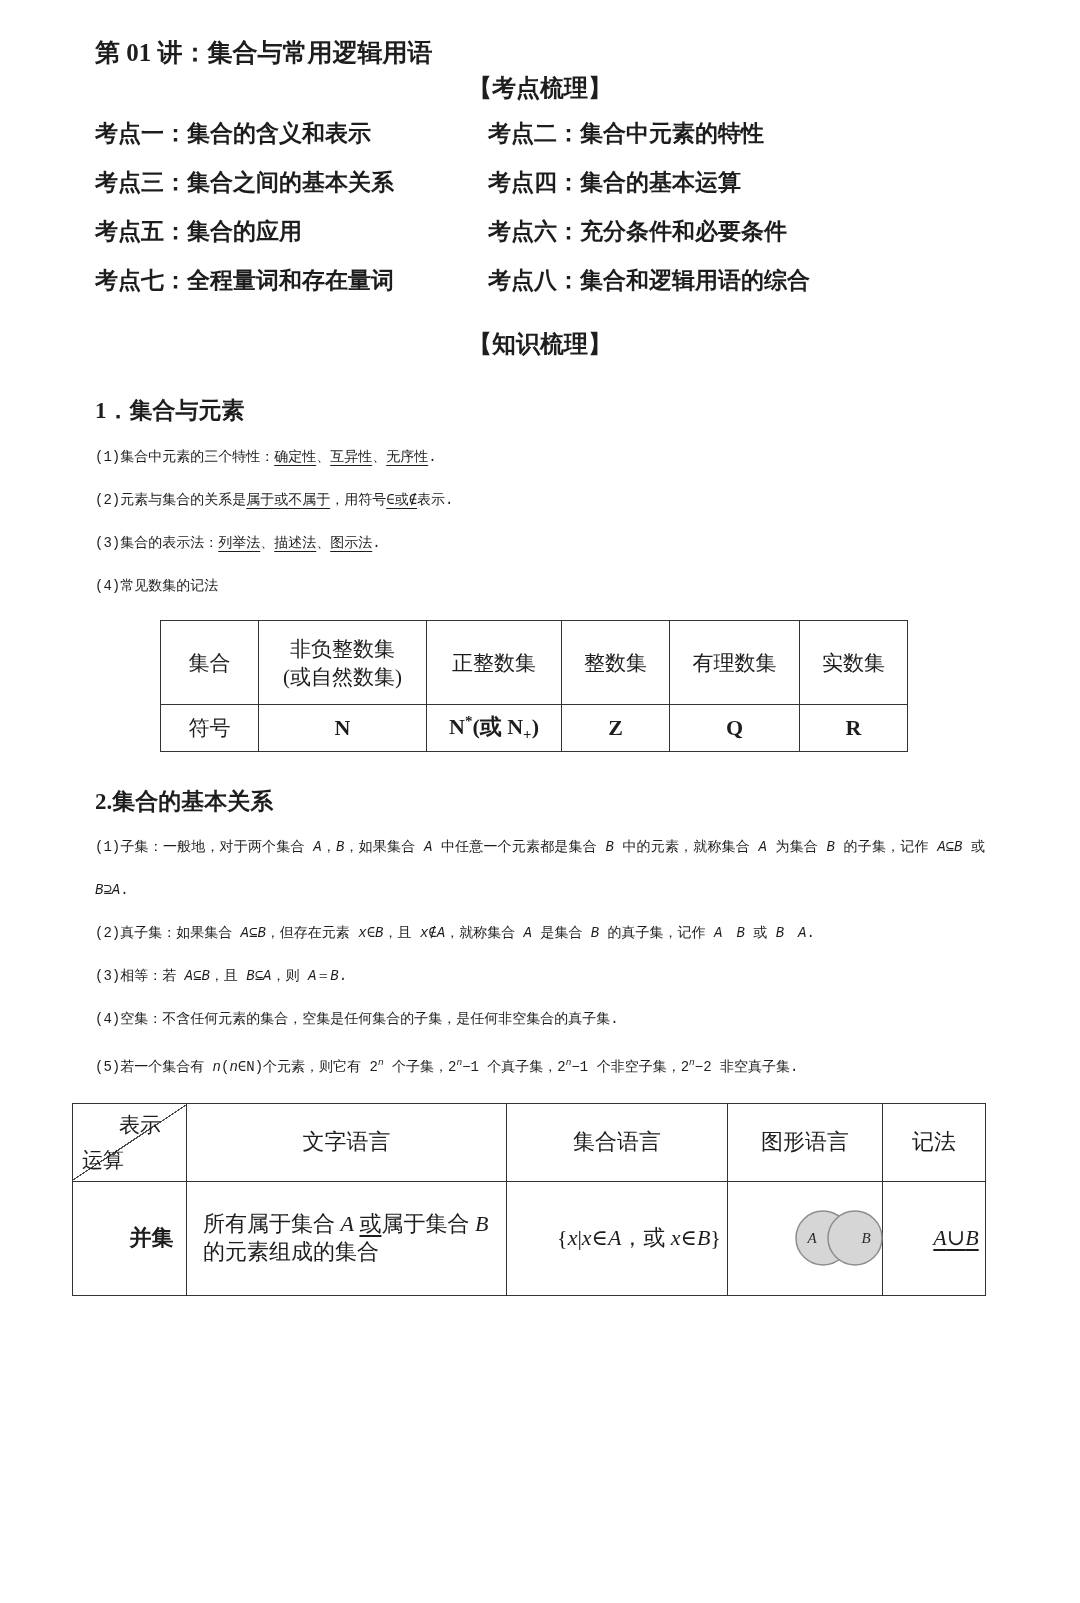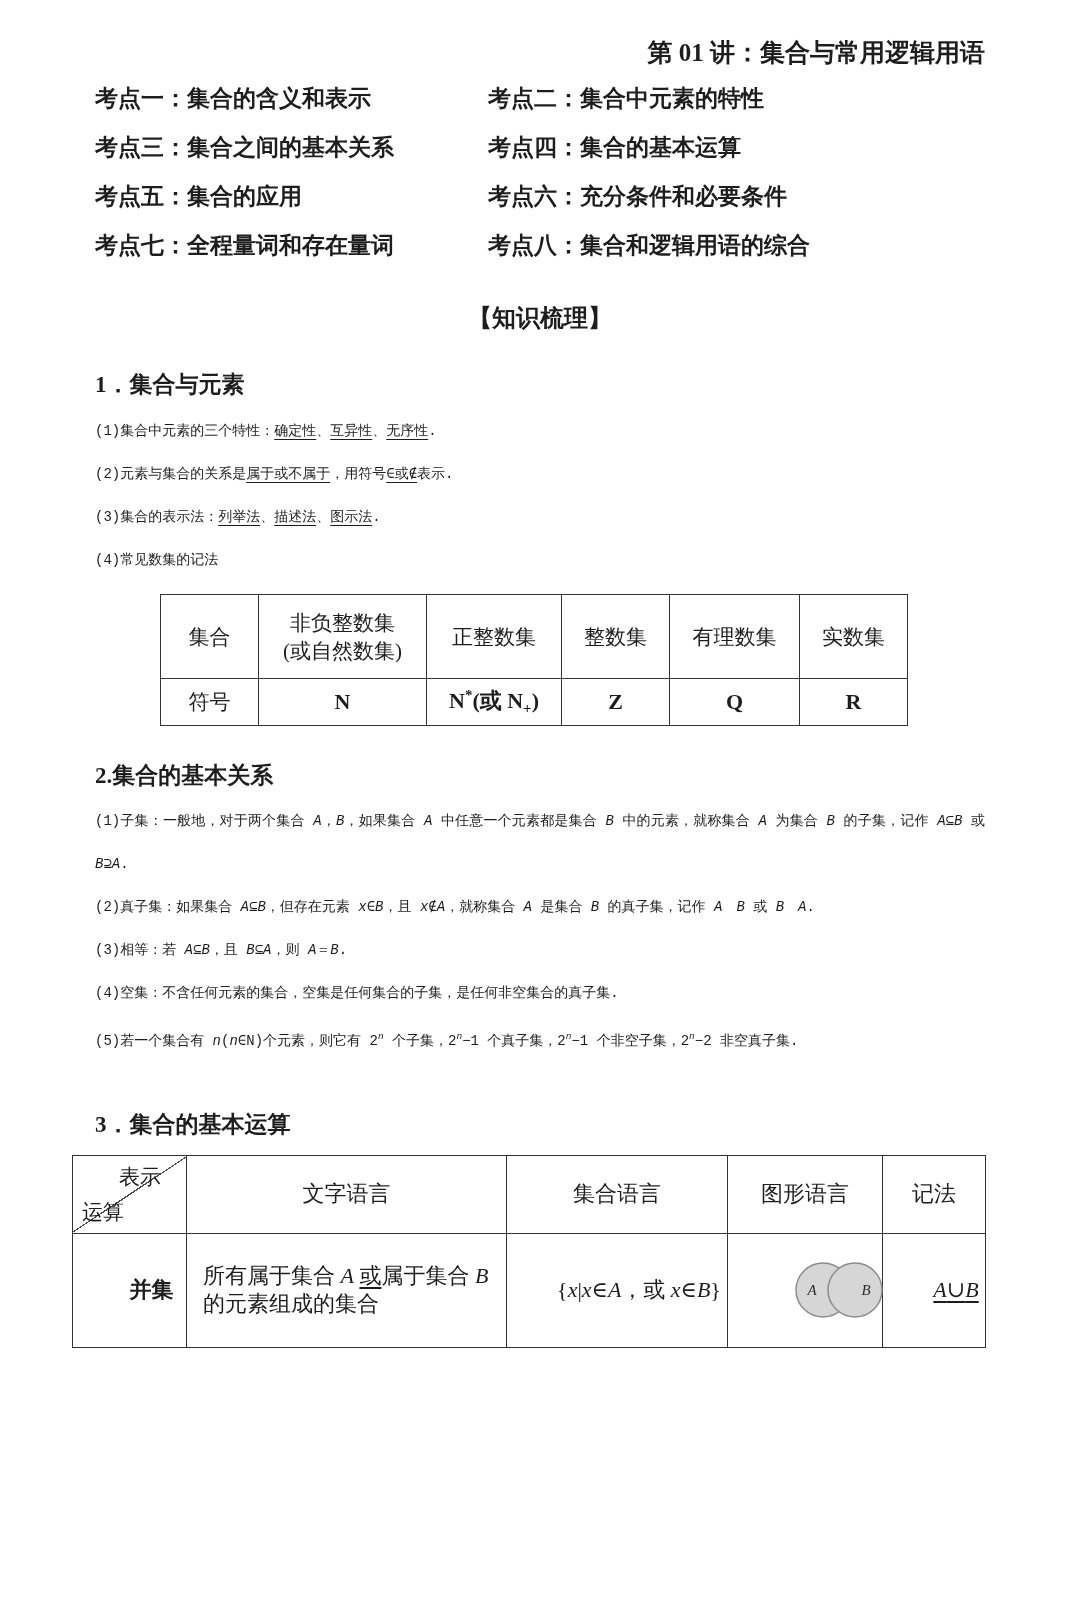--- a/index.html
+++ b/index.html
@@ -3,25 +3,25 @@
 <meta charset="utf-8">
 <style>
   * { margin:0; padding:0; box-sizing:border-box; }
   html,body { background:#ffffff; }
   body {
     width:1080px; height:1603px; overflow:hidden;
     font-family:"Liberation Serif","DejaVu Serif",serif;
     color:#1d1d1d;
   }
   .page { padding:36px 95px 0 95px; }
-  .title { text-align:right; font-size:25px; font-weight:bold; line-height:34px; }
+  .title { text-align:left; font-size:25px; font-weight:bold; line-height:34px; }
   .bracket { text-align:center; font-size:24px; font-weight:bold; line-height:33px; margin-top:2px; }
   .kaodian-grid { display:grid; grid-template-columns:393px 1fr; row-gap:17px; margin-top:13px; }
   .kd { font-size:23px; font-weight:bold; line-height:32px; white-space:nowrap; }
-  .zhishi { margin-top:40px; }
+  .zhishi { margin-top:31px; }
   .sec-heading { font-size:23px; font-weight:bold; line-height:32px; margin-top:34px; }
   .paras { margin-top:9px; }
   .para { font-size:14px; line-height:43px; text-align:justify;font-family:Liberation Mono, monospace; }
   .it { font-style:italic; }
   .ul { text-decoration:underline; text-underline-offset:4px; }
   sup { font-size:0.68em; }
   sub { font-size:0.68em; }
 
   
   .t1 { border-collapse:collapse; table-layout:fixed; width:747px; margin:12px 0 0 65px; }
@@ -50,20 +50,21 @@
   .venn { display:block; margin:0 auto; }
   .vc { fill:#d6d6d6; stroke:#8d8d8d; stroke-width:1.5; }
   .vt { font-size:15px; font-style:italic; fill:#2a2a2a; font-family:"Liberation Serif","DejaVu Serif",serif; text-anchor:middle; }
 </style>
 </head>
 <body>
 
 <div class="page">
 
   <div class="title">第 01 讲：集合与常用逻辑用语</div>
+  <div class="bracket">【考点梳理】</div>
 
   <div class="kaodian-grid">
     <div class="kd">考点一：集合的含义和表示</div>
     <div class="kd">考点二：集合中元素的特性</div>
     <div class="kd">考点三：集合之间的基本关系</div>
     <div class="kd">考点四：集合的基本运算</div>
     <div class="kd">考点五：集合的应用</div>
     <div class="kd">考点六：充分条件和必要条件</div>
     <div class="kd">考点七：全程量词和存在量词</div>
     <div class="kd">考点八：集合和逻辑用语的综合</div>
@@ -111,21 +112,20 @@
 
   <div class="sec-heading">2.集合的基本关系</div>
   <div class="paras sec2-block">
     <p class="para"><span>(1)子集：一般地，对于两个集合 </span><span class="it">A</span><span>，</span><span class="it">B</span><span>，如果集合 </span><span class="it">A</span><span> 中任意一个元素都是集合 </span><span class="it">B</span><span> 中的元素，就称集合 </span><span class="it">A</span><span> 为集合 </span><span class="it">B</span><span> 的子集，记作 </span><span class="it">A</span><span>⊆</span><span class="it">B</span><span> 或 </span><span class="it">B</span><span>⊇</span><span class="it">A</span><span>.</span></p>
     <p class="para"><span>(2)真子集：如果集合 </span><span class="it">A</span><span>⊆</span><span class="it">B</span><span>，但存在元素 </span><span class="it">x</span><span>∈</span><span class="it">B</span><span>，且 </span><span class="it">x</span><span>∉</span><span class="it">A</span><span>，就称集合 </span><span class="it">A</span><span> 是集合 </span><span class="it">B</span><span> 的真子集，记作 </span><span class="it">A</span><span>　</span><span class="it">B</span><span> 或 </span><span class="it">B</span><span>　</span><span class="it">A</span><span>.</span></p>
     <p class="para"><span>(3)相等：若 </span><span class="it">A</span><span>⊆</span><span class="it">B</span><span>，且 </span><span class="it">B</span><span>⊆</span><span class="it">A</span><span>，则 </span><span class="it">A</span><span>＝</span><span class="it">B</span><span>.</span></p>
     <p class="para"><span>(4)空集：不含任何元素的集合，空集是任何集合的子集，是任何非空集合的真子集.</span></p>
     <p class="para"><span>(5)若一个集合有 </span><span class="it">n</span><span>(</span><span class="it">n</span><span>∈N)个元素，则它有 2</span><sup class="it">n</sup><span> 个子集，2</span><sup class="it">n</sup><span>−1 个真子集，2</span><sup class="it">n</sup><span>−1 个非空子集，2</span><sup class="it">n</sup><span>−2 非空真子集.</span></p>
   </div>
 
-  <div class="sec-heading" style="margin-top:46px;">3．集合的基本运算</div>
 
   <table class="t2">
     <colgroup>
       <col style="width:114px">
         <col style="width:320px">
         <col style="width:221px">
       <col style="width:155px">
         <col style="width:103px">
     </colgroup>
     <tbody>

